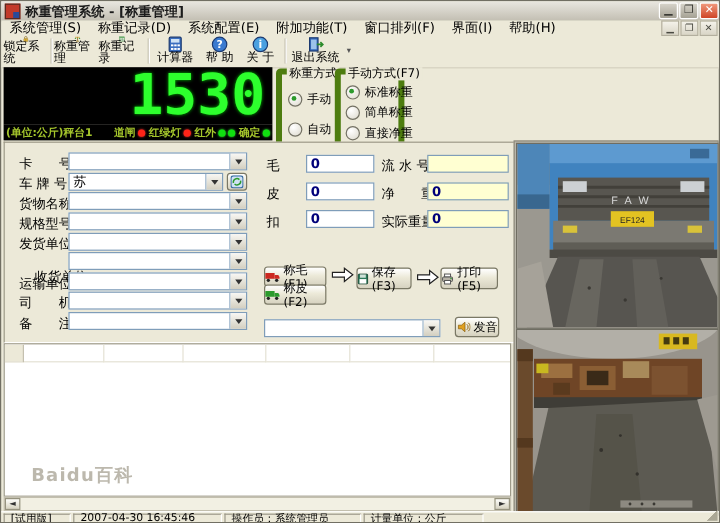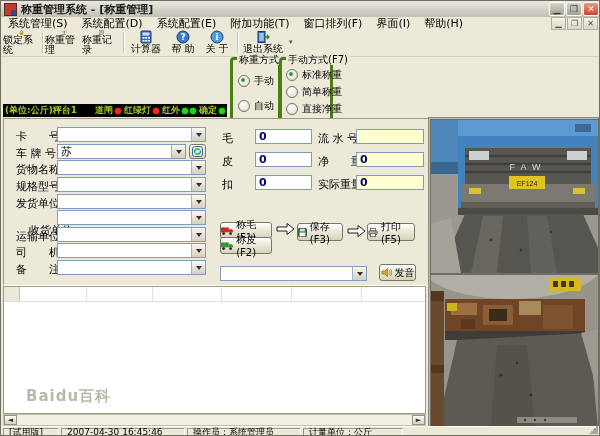--- a/index.html
+++ b/index.html
@@ -25,21 +25,21 @@
   .tsep{position:absolute;top:2px;width:1px;height:21px;background:#c9c5b4;border-right:1px solid #fff;}
   
   .led{left:2px;top:55px;width:224px;height:48px;background:#000;display:flex;align-items:center;justify-content:flex-end;}
   .leddigits{font-family:"DejaVu Sans Mono","Liberation Mono",monospace;font-weight:bold;font-size:47px;color:#2dff2d;letter-spacing:0px;padding-right:6px;line-height:46px;text-shadow:0 0 3px #0c0;}
   .ledstrip{left:2px;top:103px;width:224px;height:13px;background:#000;display:flex;align-items:center;font-size:9px;color:#a4c52c;gap:3px;padding:0 2px;box-sizing:border-box;font-weight:bold;}
   .dot{width:6px;height:6px;border-radius:50%;display:inline-block;}
   .dot.red{background:#ff2418;box-shadow:0 0 2px #f33;}
   .dot.green{background:#10e010;box-shadow:0 0 2px #3f3;}
   .ind{display:flex;align-items:center;gap:2px;}
   
-  .grp{position:absolute;border:3px solid #4d7c0f;border-radius:4px;background:#ece9d8;}
+  .grp{position:absolute;border:5px solid #4d7c0f;border-radius:4px;background:#ece9d8;}
   .grpcap{position:absolute;top:-6px;left:4px;background:#ece9d8;font-size:10px;line-height:11px;padding:0 2px;color:#000;white-space:nowrap;}
   .opt{position:absolute;display:flex;align-items:center;gap:4px;font-size:10px;color:#000;white-space:nowrap;}
   .radio{width:10px;height:10px;border-radius:50%;border:1px solid #747265;background:radial-gradient(circle at 35% 30%,#fff,#dcd9cc);position:relative;flex:0 0 auto;}
   .radio.sel::after{content:"";position:absolute;left:2px;top:2px;width:4px;height:4px;border-radius:50%;background:#2c9a2c;}
   
   .btn{background:linear-gradient(#ffffff,#ece9d8 45%,#d6d2c0);border:1px solid #7a7865;border-radius:3px;display:flex;align-items:center;justify-content:center;gap:3px;font-size:10px;color:#000;box-sizing:border-box;}
   
   .panel{left:2px;top:117px;width:472px;height:168px;background:#ece9d8;border:1px solid;border-color:#9d9a88 #fff #fff #9d9a88;box-sizing:border-box;}
   .flabel{position:absolute;font-size:11px;color:#000;white-space:pre;}
   .combo{position:absolute;height:15px;background:#fff;border:1px solid #7f9db9;display:flex;box-sizing:border-box;}
@@ -79,21 +79,21 @@
     <span class="appicon"></span>
     <span class="titletext">称重管理系统 - [称重管理]</span>
     <span style="flex:1"></span>
     <span class="wbtn gray">▁</span>
     <span class="wbtn gray">❐</span>
     <span class="wbtn red" style="margin-right:2px;">✕</span>
   </div>
 
   <div class="a menubar">
     <span class="menuitem">系统管理(S)</span>
-    <span class="menuitem">系统配置(D)</span>
+    <span class="menuitem">称重记录(D)</span>
     <span class="menuitem">系统配置(E)</span>
     <span class="menuitem">附加功能(T)</span>
     <span class="menuitem">窗口排列(F)</span>
     <span class="menuitem">界面(I)</span>
     <span class="menuitem">帮助(H)</span>
     <span style="flex:1"></span>
     <span class="mdibtn">▁</span>
     <span class="mdibtn">❐</span>
     <span class="mdibtn" style="margin-right:3px;">✕</span>
   </div>
@@ -161,20 +161,23 @@
       <svg width="14" height="14" viewBox="0 0 14 14">
           <rect x="2" y="1.5" width="7" height="11" fill="#3a6ec0" stroke="#1c3a70"></rect>
           <rect x="3.2" y="3" width="4.6" height="8" fill="#9cc2ea"></rect>
           <path d="M8 7 h5 m-2 -2 2 2 -2 2" stroke="#2a8a2a" stroke-width="1.4" fill="none"></path>
         </svg>
       <span>退出系统</span>
     </div>
     <span class="a" style="left:288px;top:8px;font-size:7px;color:#555;">▾</span>
   </div>
 
+  <div class="a led">
+    <span class="leddigits">1530</span>
+  </div>
   <div class="a ledstrip">
     <span>(单位:公斤)秤台1</span>
     <span style="flex:1"></span>
     <span class="ind">
         <span>道闸</span>
         <span class="dot red"></span>
       </span>
     <span class="ind">
         <span>红绿灯</span>
         <span class="dot red"></span>

